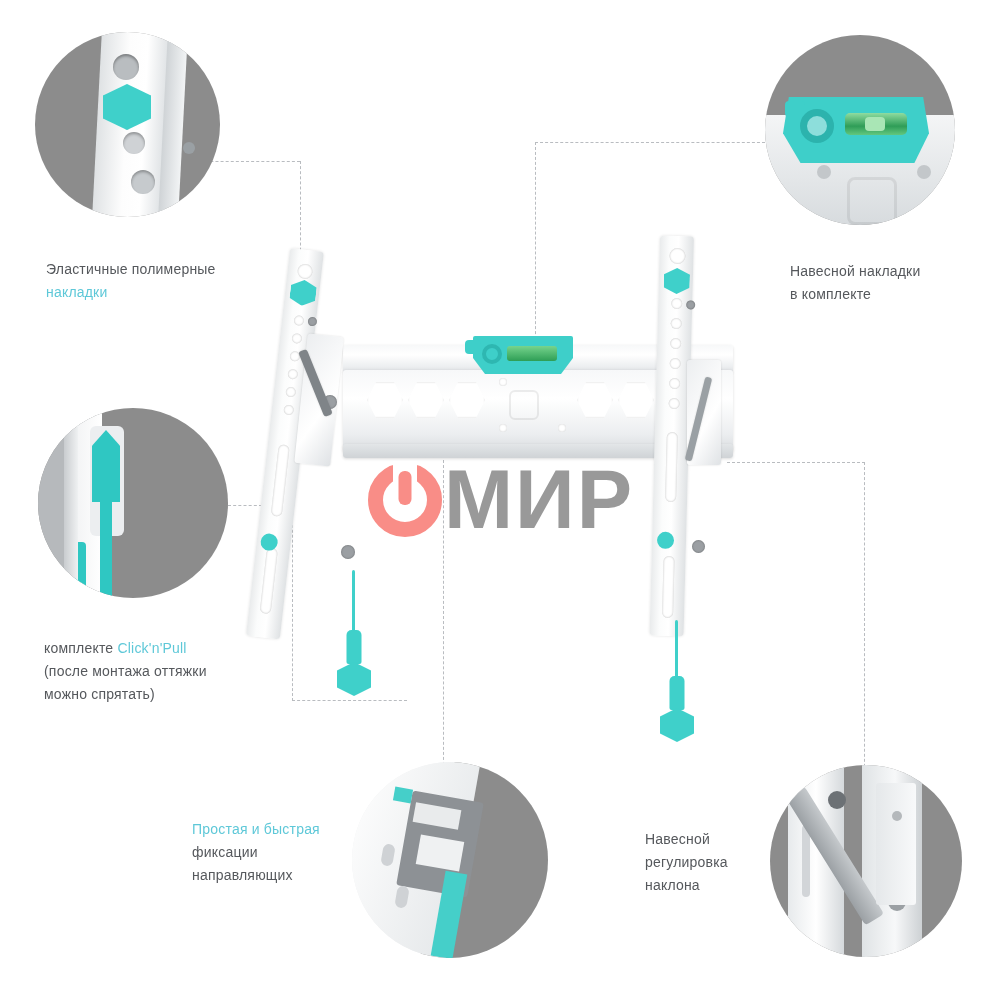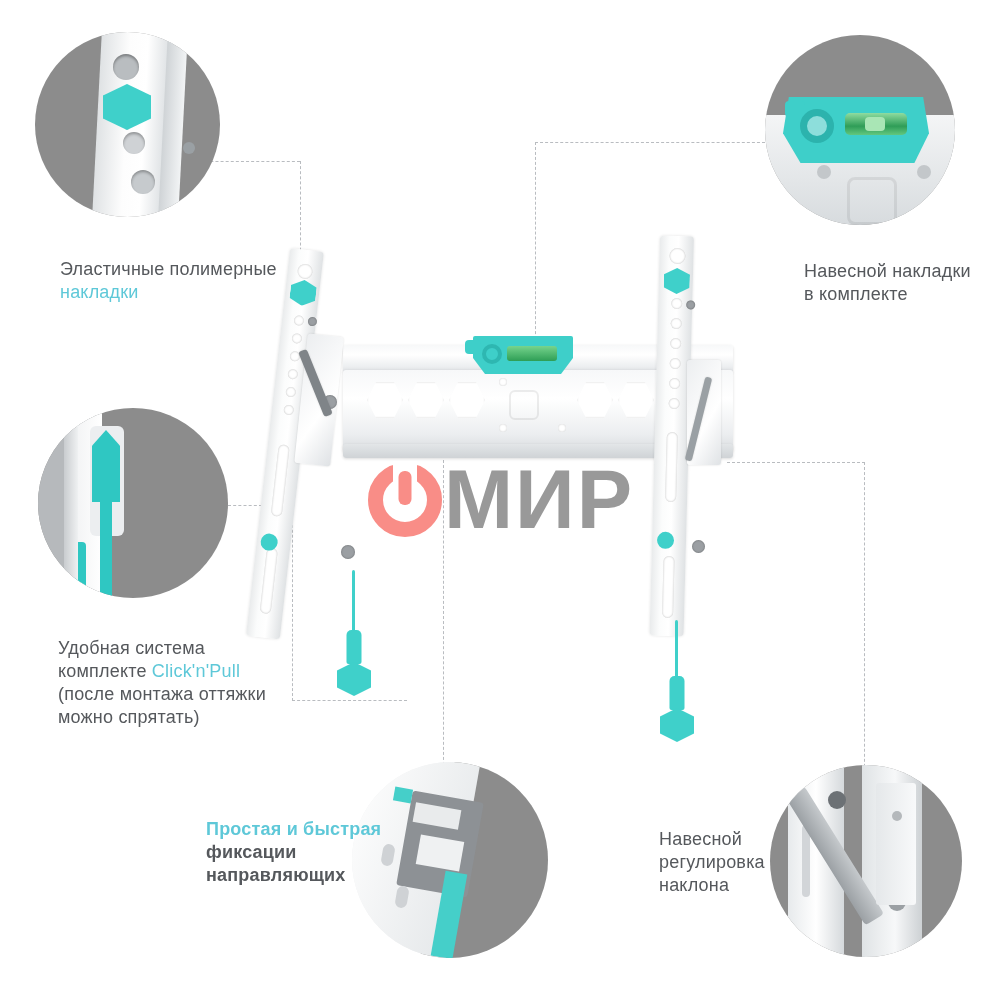--- a/index.html
+++ b/index.html
@@ -6,21 +6,21 @@
   body{
     width:1000px;height:1000px;
     background:#ffffff;
     font-family:"Liberation Sans","DejaVu Sans",sans-serif;
     overflow:hidden;
     position:relative;
   }
   #stage{position:absolute;left:0;top:0;width:1000px;height:1000px;}
 
   
-  .callout{position:absolute;font-size:18px;line-height:23px;color:#55585c;letter-spacing:.2px;white-space:nowrap;margin-left:14px;}
+  .callout{position:absolute;font-size:14px;line-height:23px;color:#55585c;letter-spacing:.2px;white-space:nowrap;}
   .callout .hl{color:#5ec8d8;}
   .callout .ln{display:block;}
 
   
   .circle{position:absolute;border-radius:50%;overflow:hidden;}
   .circle .fillgray{position:absolute;inset:0;background:#8c8c8c;}
 
   
   .dash{position:absolute;}
   .dash-h{border-top:1.3px dashed #b9bcc0;height:0;}
@@ -260,29 +260,28 @@
     <span class="ln">Эластичные полимерные</span>
     <span class="ln hl">накладки</span>
   </div>
 
   <div class="callout" style="left:790px;top:260px;">
     <span class="ln">Навесной накладки</span>
     <span class="ln">в комплекте</span>
   </div>
 
   <div class="callout" style="left:44px;top:637px;">
-    <span class="ln">Удобная система</span>
     <span class="ln">
       <span>комплекте </span><span class="hl">Click'n'Pull</span>
     </span>
     <span class="ln">(после монтажа оттяжки</span>
     <span class="ln">можно спрятать)</span>
   </div>
 
-  <div class="callout" style="left:192px;top:818px;font-weight:bold;">
+  <div class="callout" style="left:192px;top:818px;">
     <span class="ln hl">Простая и быстрая</span>
     <span class="ln">фиксации</span>
     <span class="ln">направляющих</span>
   </div>
 
   <div class="callout" style="left:645px;top:828px;">
     <span class="ln">Навесной</span>
     <span class="ln">регулировка</span>
     <span class="ln">наклона</span>
   </div>

